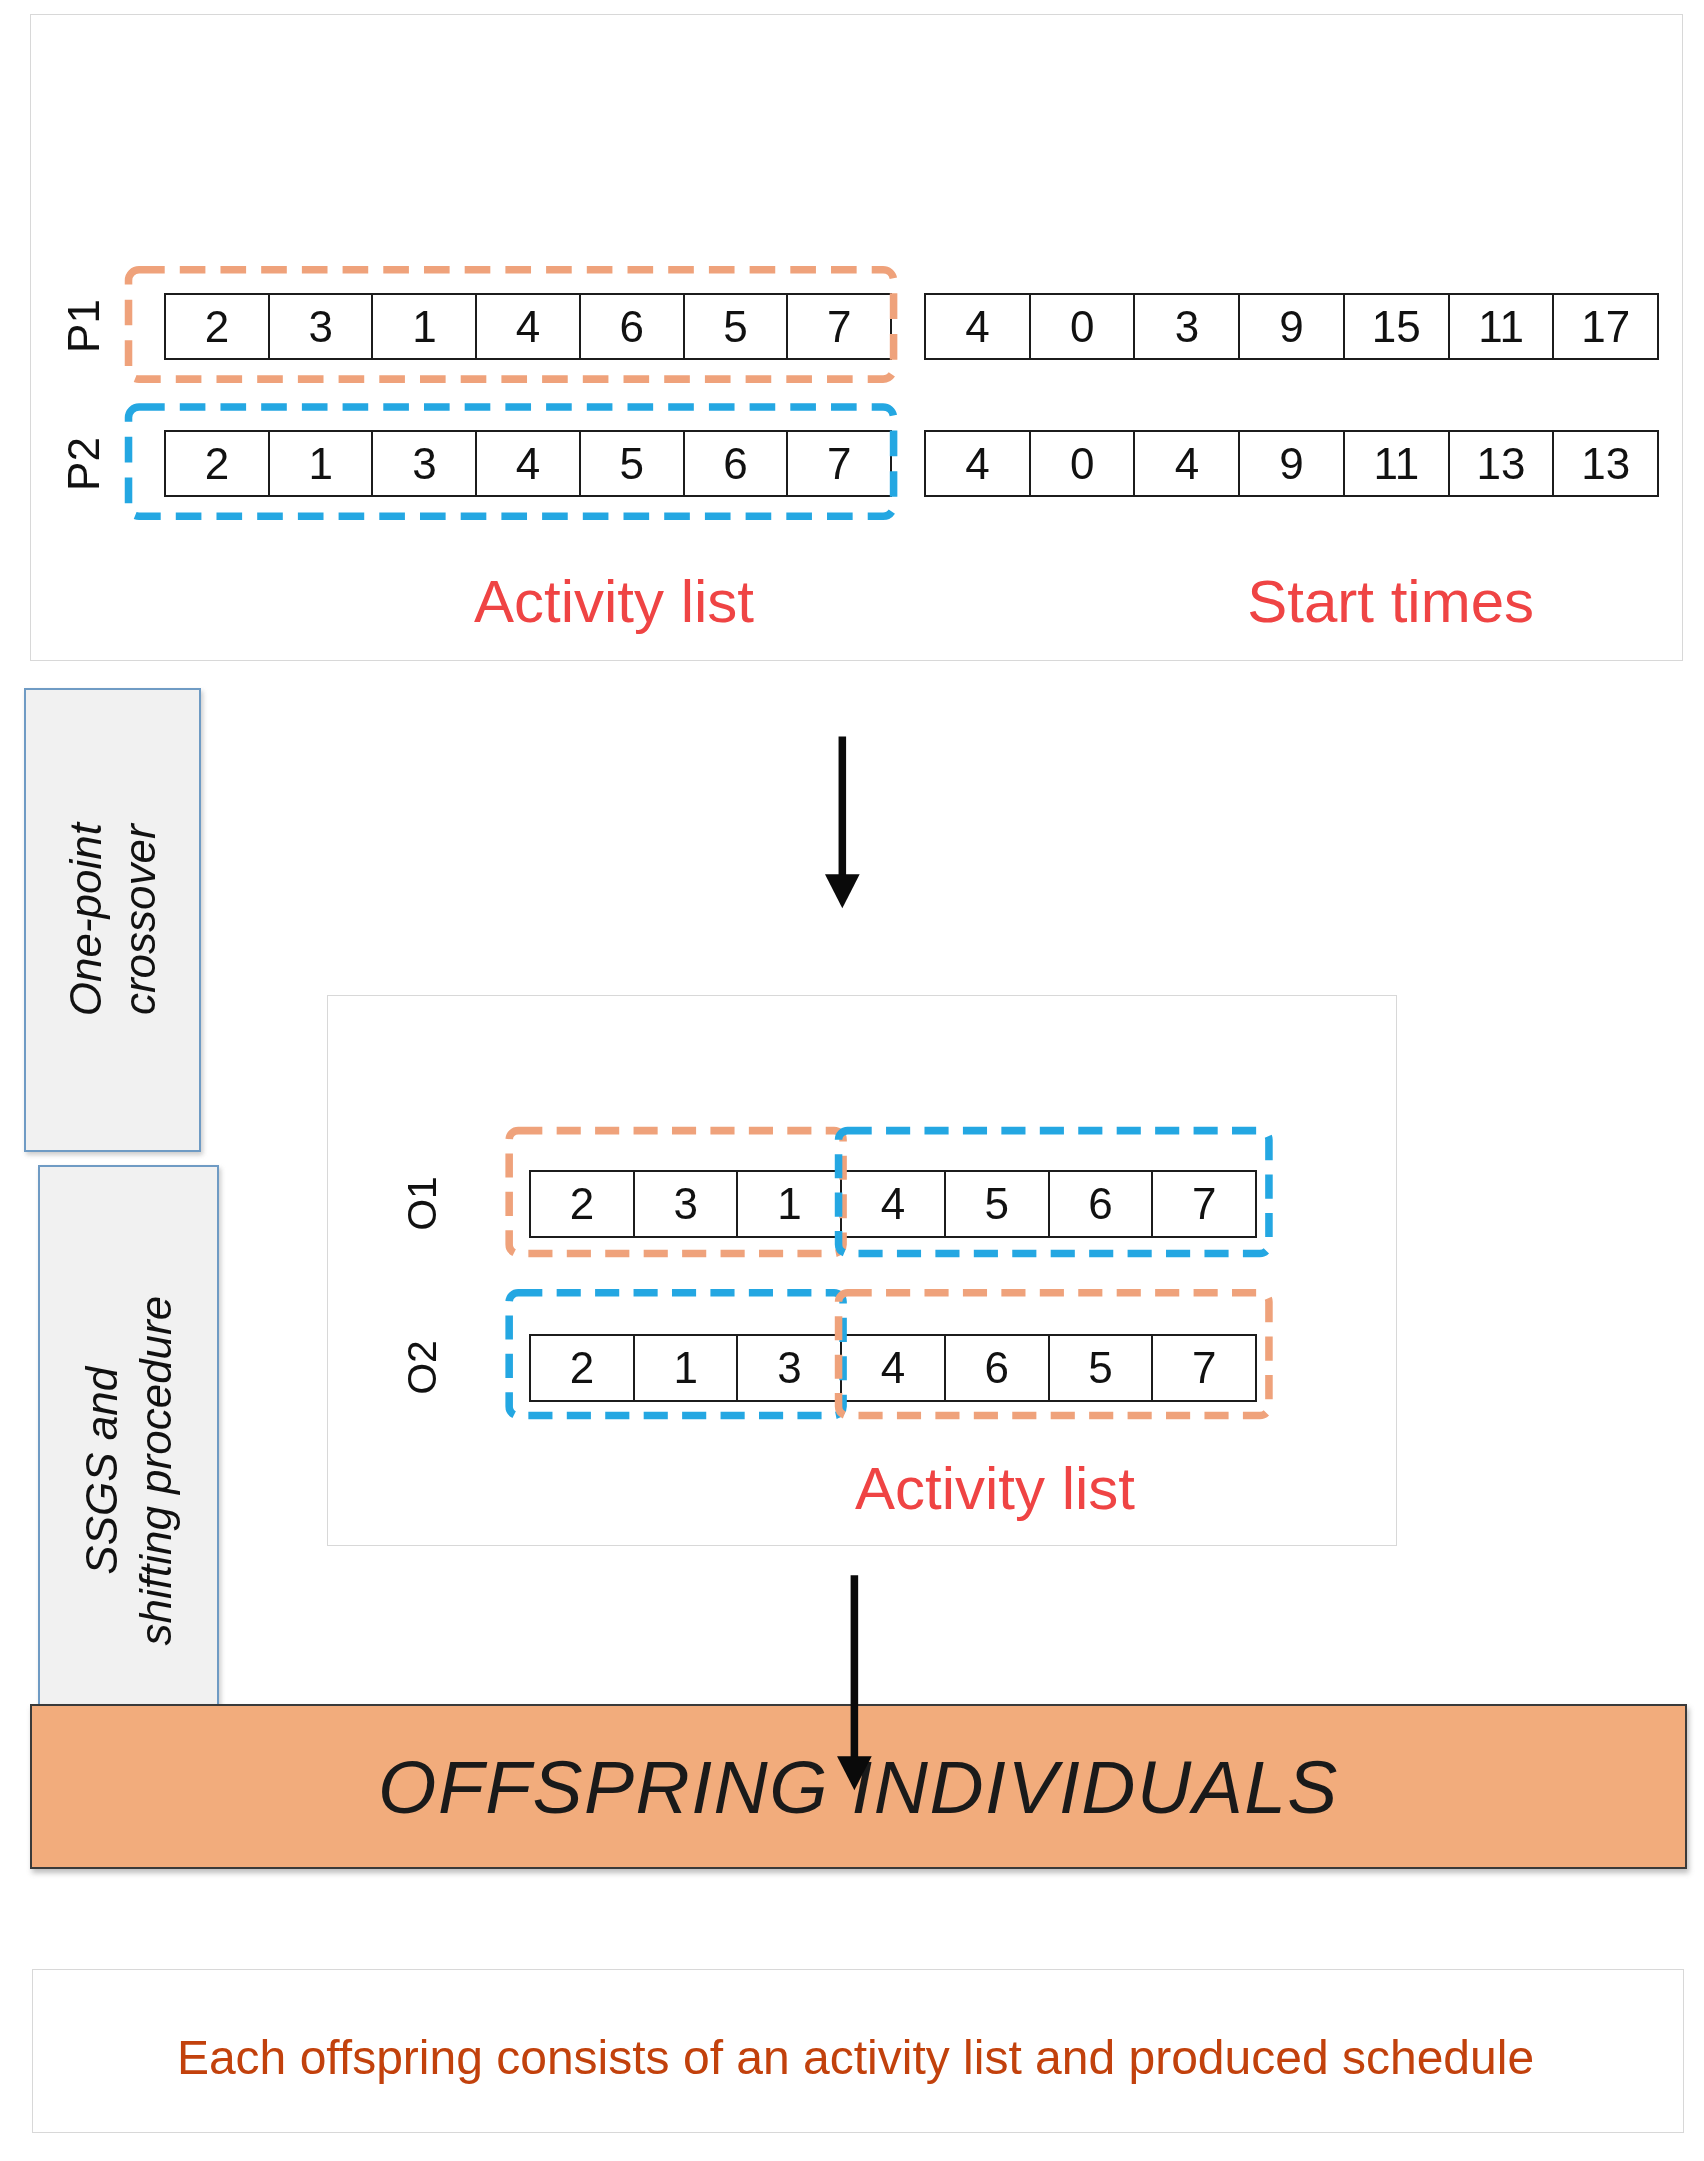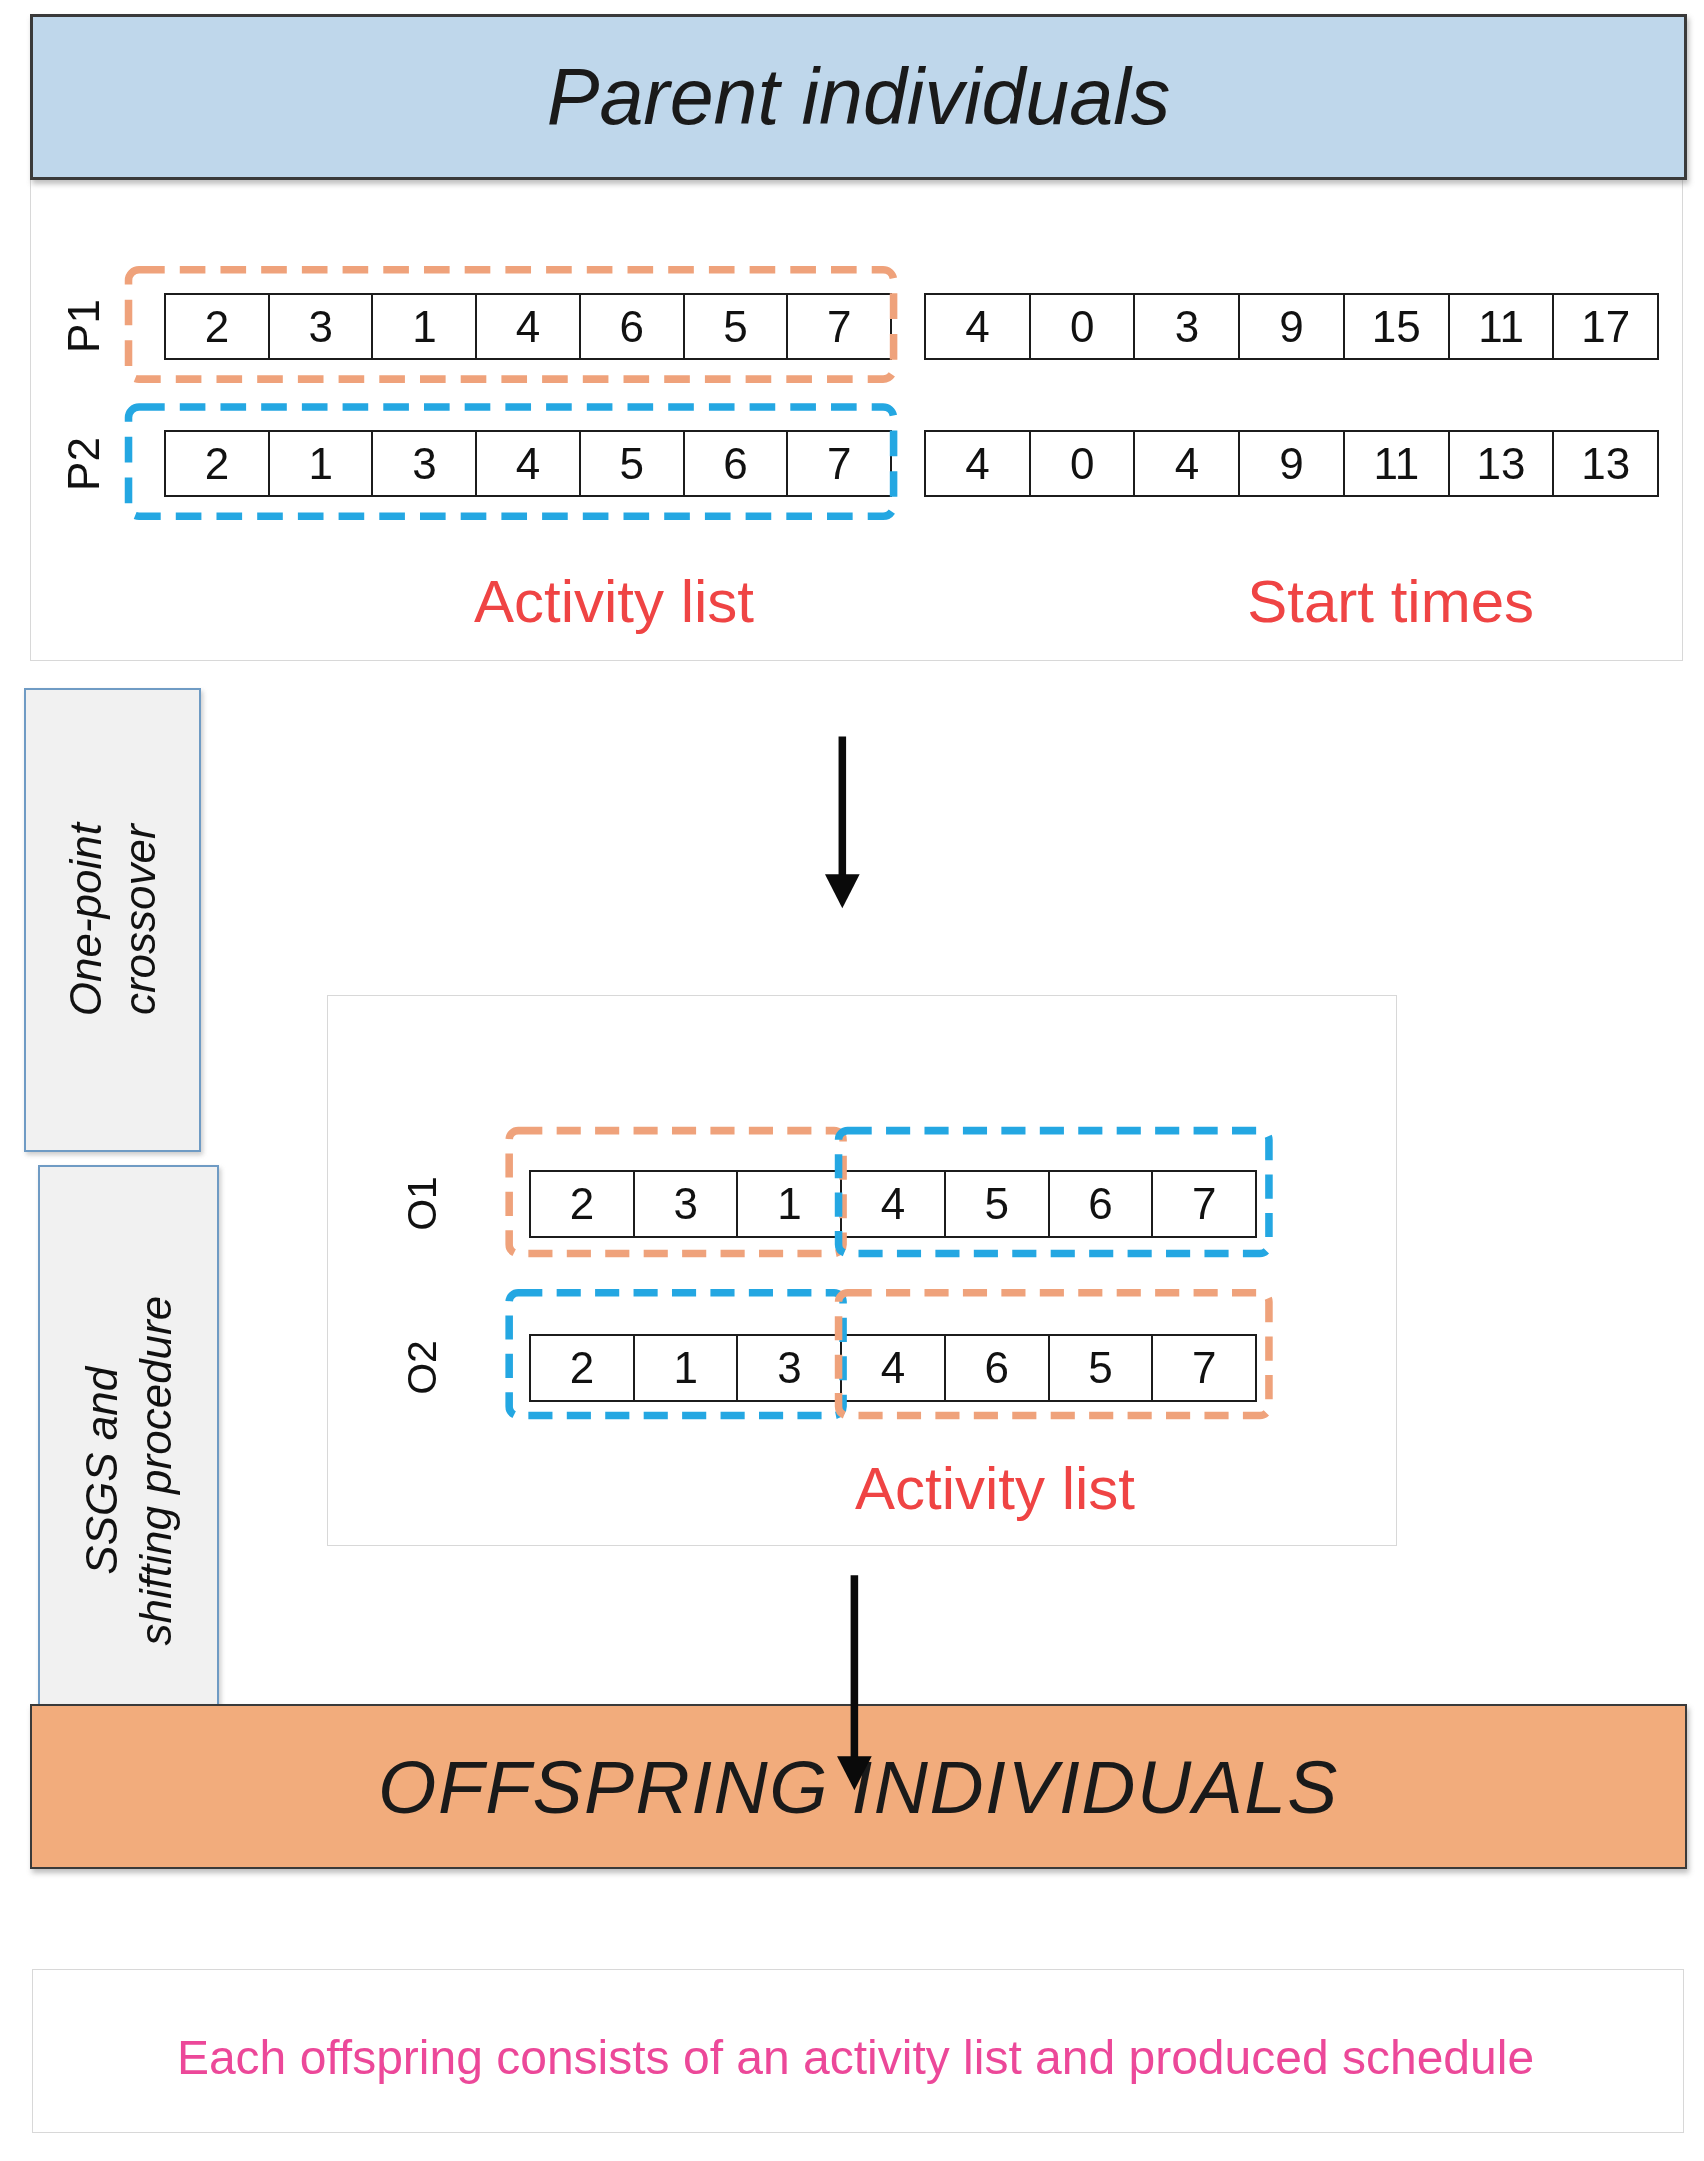--- a/index.html
+++ b/index.html
@@ -25,33 +25,30 @@
         border:2.3px solid #1c1c1c;display:flex;align-items:center;justify-content:center;
         font-size:44px;color:#111;}
   .cell:first-child{margin-left:0;}
   .start-row .cell{width:103px;}
   .ocell{height:64px;}
   
   .row-label{display:flex;align-items:center;justify-content:center;}
   .row-label span{transform:rotate(-90deg);white-space:nowrap;font-size:44px;color:#111;}
   
   .axis-label{font-size:60px;text-align:right;color:#ef4444;}
-  .sentence{font-size:48px;text-align:center;color:#ec4899;}
+  .sentence{font-size:48px;text-align:center;color:#c2410c;}
   svg{position:absolute;left:0;top:0;pointer-events:none;}
 </style>
 </head>
 <body>
 
 <div id="canvas">
 
   <div class="abs content-box" style="left:30px;top:13.6px;width:1651px;height:645px;"></div>
 
-  <div class="abs header-band parent-header" style="left:30px;top:13.6px;width:1651px;height:160px;">
-    <span>Parent individuals</span>
-  </div>
 
   <div class="abs row-label" style="left:39px;top:271px;width:90px;height:109px;">
     <span>P1</span>
   </div>
   <div class="abs cell-row" style="left:164px;top:293px;">
     <div class="cell">2</div>
     <div class="cell">3</div>
     <div class="cell">1</div>
     <div class="cell">4</div>
     <div class="cell">6</div>

